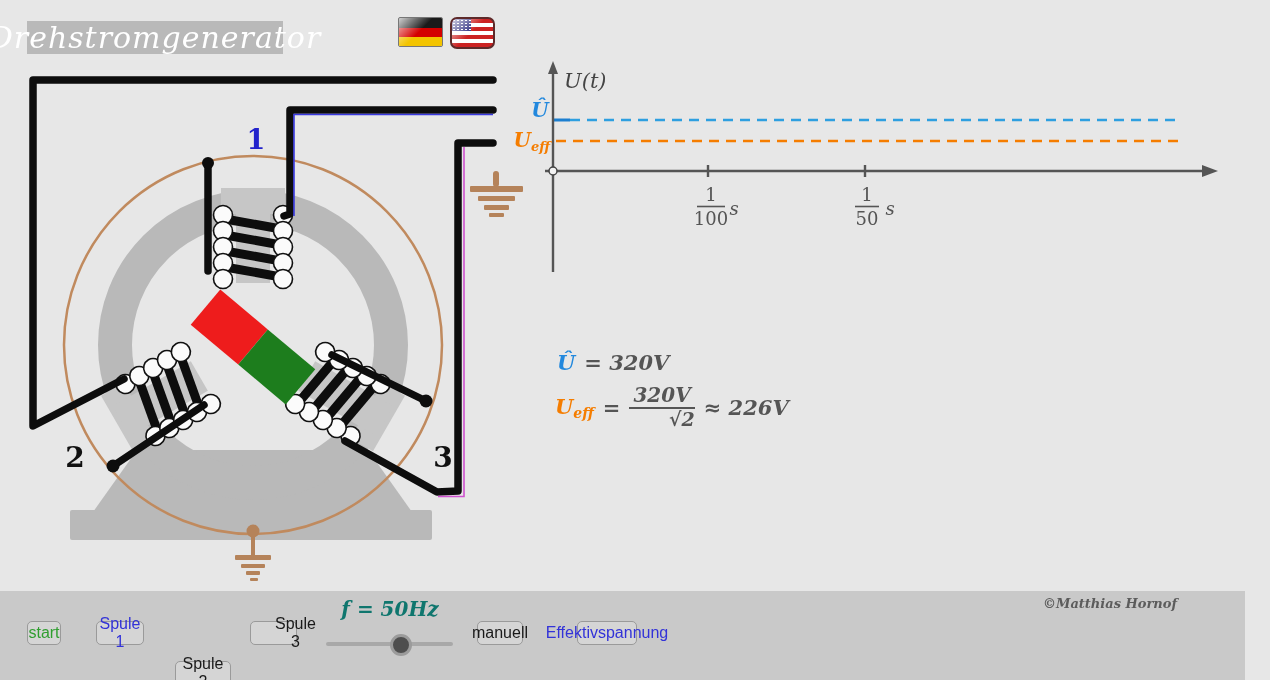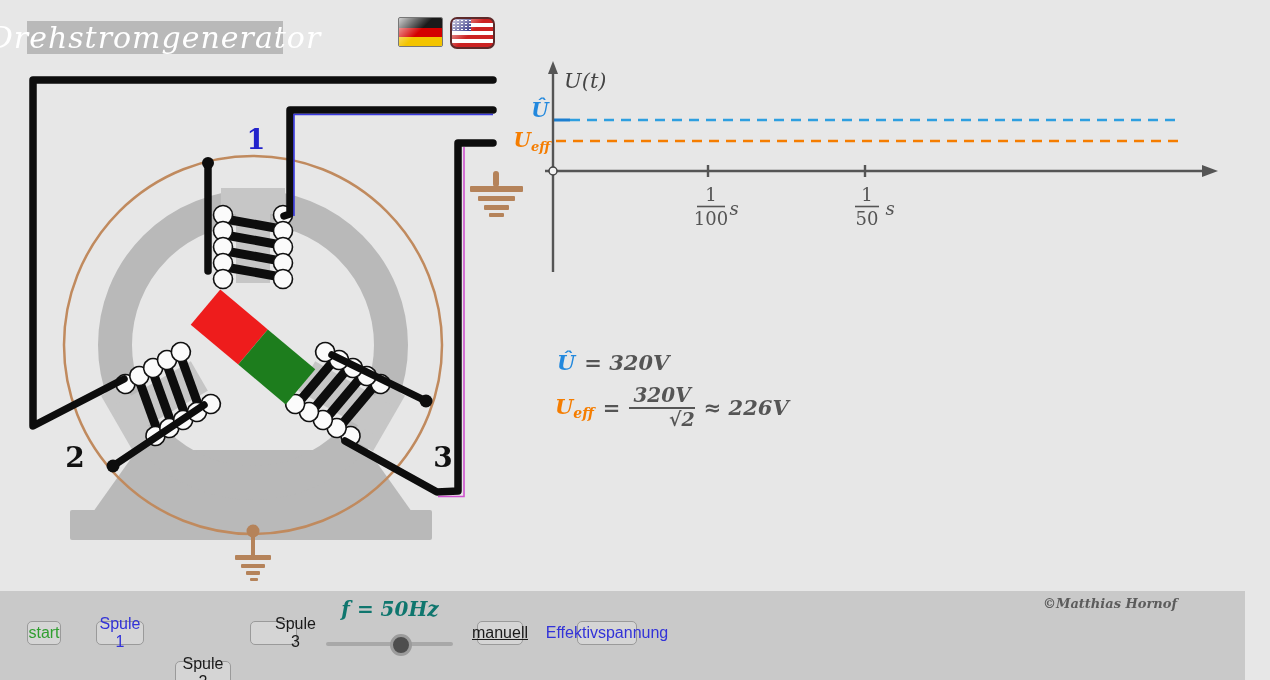--- a/index.html
+++ b/index.html
@@ -215,16 +215,16 @@
   <span>≈ 226V</span>
 </div>
 
 <button class="gg-btn t-green" style="left:27px;width:34px;">start</button>
 <button class="gg-btn t-blue" style="left:96px;width:48px;">Spule 1</button>
 <button class="gg-btn" style="left:175px;width:56px;margin-top:40px;">Spule 2</button>
 <button class="gg-btn" style="left:250px;width:47px;padding-left:44px;">Spule 3</button>
 <div class="abs freq-label">f = 50Hz</div>
 <div class="abs slider-track"></div>
 <div class="abs slider-knob"></div>
-<button class="gg-btn" style="left:477px;width:46px;text-decoration:underline;">manuell</button>
+<button class="gg-btn" style="left:477px;width:46px;">manuell</button>
 <button class="gg-btn t-blue" style="left:577px;width:60px;">Effektivspannung</button>
 
 <div class="abs copyright">©Matthias Hornof</div>
 
 </body></html>

